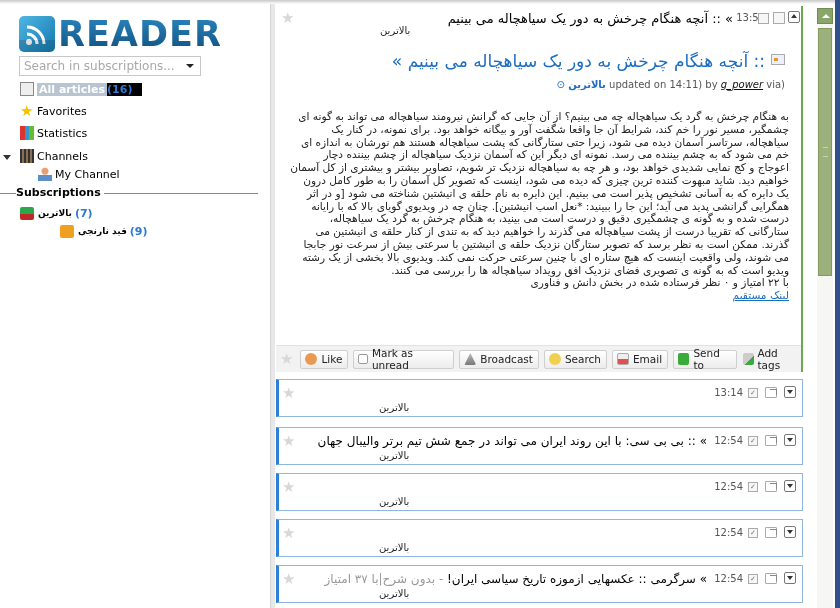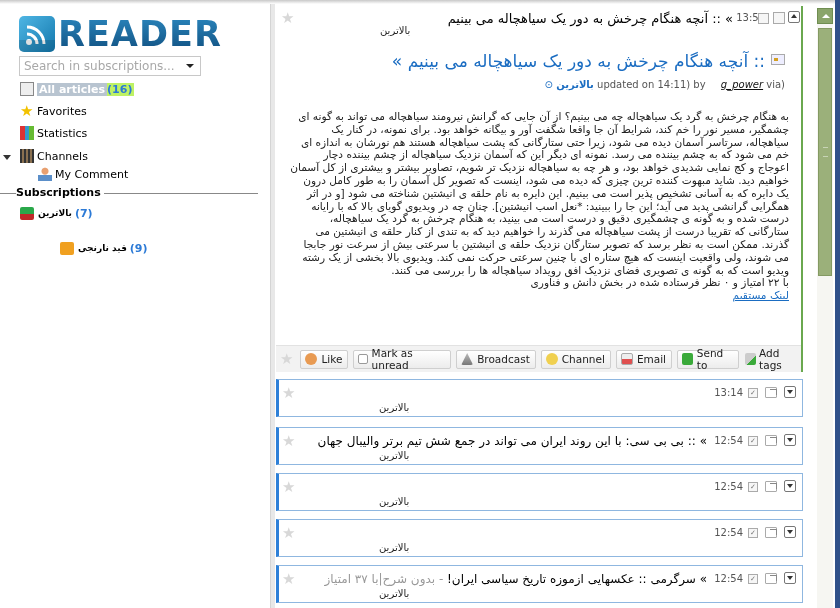--- a/index.html
+++ b/index.html
@@ -42,21 +42,21 @@
   .ctl-box { position: absolute; width: 12px; height: 12px; border: 1px solid #777; border-radius: 2px; background: #fff; }
   .ctl-box::after { content: ""; position: absolute; left: 2px; top: 3px; width: 0; height: 0; border-left: 3px solid transparent; border-right: 3px solid transparent; }
   .ctl-up::after { border-bottom: 4px solid #333; top: 2px; }
   .ctl-down::after { border-top: 4px solid #333; }
   .feed-name { position: absolute; font-size: 10px; direction: rtl; color: #222; }
   .big-title { position: absolute; right: 36px; top: 45px; font-size: 17px; color: #1b6dc2; direction: rtl; white-space: nowrap; }
   .feed-icon { position: absolute; right: 16px; top: 48px; width: 14px; height: 11px; border: 1px solid #aaa; background: #eef; }
   .feed-icon::after { content: ""; position: absolute; left: 2px; top: 3px; width: 4px; height: 3px; background: #d4a020; }
   .meta { position: absolute; right: 16px; top: 73px; font-size: 10px; color: #555; direction: ltr; white-space: nowrap; }
   .meta .src { color: #1b6dc2; font-weight: bold; }
-  .meta i { color: #111; text-decoration: underline; margin-left: 12px; }
+  .meta i { color: #111; text-decoration: underline; }
   .meta .info { color: #1b6dc2; }
   .body-text { position: absolute; right: 12px; top: 104px; width: 500px; font-size: 10.6px; line-height: 12.8px; direction: rtl; text-align: right; color: #222; }
   .body-text p { margin: 0; }
   .permalink { color: #1b6dc2; text-decoration: underline; }
   .action-bar { position: absolute; left: 0; top: 339px; width: 525px; height: 27px; background: #f2f2f2; border-top: 1px solid #e2e2e2; display: flex; align-items: center; padding-left: 4px; }
   .act-btn { height: 19px; border: 1px solid #cfcfcf; background: linear-gradient(#ffffff, #ececec); border-radius: 2px; display: flex; align-items: center; padding: 0 5px 0 4px; margin-right: 5px; font-size: 10.5px; color: #222; }
   .act-btn .ai { width: 12px; height: 12px; margin-right: 4px; display: inline-block; border-radius: 2px; }
   .act-plain { display: flex; align-items: center; font-size: 10.5px; color: #222; margin-left: 1px; }
 
   .item { position: absolute; left: 0; width: 527px; height: 38px; border: 1px solid #8fb7e0; border-left: 3px solid #2d80d8; background: #fff; }
@@ -96,53 +96,53 @@
   </div>
 
   <div class="search">
     <input type="text" placeholder="Search in subscriptions..." style="">
     <span class="dd"></span>
   </div>
 
   <div class="nav-item all-articles" style="top:77px;">
     <span class="ic" style="border:1px solid #888;background:#eee;"></span>
     <span class="lbl">All articles</span>
-    <span class="cnt" style="background:#bef264;padding-right:2px;text-align:center;">(16)</span>
+    <span class="cnt" style="background:#000000;padding-right:10px;text-align:center;">(16)</span>
   </div>
 
   <div class="nav-item" style="top:99px;">
     <span class="ic" style="color:#f2c200;font-size:15px;line-height:14px;">★</span>
     <span>Favorites</span>
   </div>
 
   <div class="nav-item" style="top:121px;">
     <span class="ic" style="background:linear-gradient(90deg,#d33 0 33%,#39c 33% 66%,#6b3 66%);"></span>
     <span>Statistics</span>
   </div>
 
   <span class="tri"></span>
   <div class="nav-item" style="top:144px;">
     <span class="ic" style="background:repeating-linear-gradient(90deg,#333 0 2px,#8a7050 2px 4px);"></span>
     <span>Channels</span>
   </div>
 
   <div class="nav-item" style="top:162px;left:38px;">
     <span class="ic" style="background:radial-gradient(circle at 50% 30%,#e8a070 0 3px,transparent 4px),linear-gradient(transparent 55%,#5b8fc9 55%);"></span>
-    <span>My Comment</span>
+    <span>My Channel</span>
   </div>
 
   <div class="subs-line"></div>
   <div class="subs-head">Subscriptions</div>
 
   <div class="sub-item" style="top:202px;">
     <span class="ic" style="background:linear-gradient(#2aa84a 0 50%,#c02828 50%);"></span>
     <span style="direction:rtl;">بالاترین</span>
     <span class="cnt">(7)</span>
   </div>
-  <div class="sub-item" style="top:237px;padding-left:40px;">
+  <div class="sub-item" style="top:220px;padding-left:40px;">
     <span class="ic" style="background:#f0a020;"></span>
     <span style="direction:rtl;">قید نارنجی</span>
     <span class="cnt">(9)</span>
   </div>
 </aside>
 
 <div class="vdivider"></div>
 
 <main class="main">
   <section class="expanded">
@@ -181,21 +181,21 @@
       <span class="act-btn">
           <span class="ai" style="border:1px solid #999;background:#fff;width:10px;height:10px;"></span>
           <span>Mark as unread</span>
         </span>
       <span class="act-btn">
           <span class="ai" style="background:linear-gradient(#bbb,#777);clip-path:polygon(50% 0,100% 100%,0 100%);"></span>
           <span>Broadcast</span>
         </span>
       <span class="act-btn">
           <span class="ai" style="background:#f0d050;border-radius:6px;"></span>
-          <span>Channel</span>
+          <span>Search</span>
         </span>
       <span class="act-btn">
           <span class="ai" style="background:linear-gradient(#eee 0 50%,#e05050 50%);border:1px solid #aaa;"></span>
           <span>Email</span>
         </span>
       <span class="act-btn">
           <span class="ai" style="background:#3aaa3a;"></span>
           <span>Send to</span>
         </span>
       <span class="act-plain">

